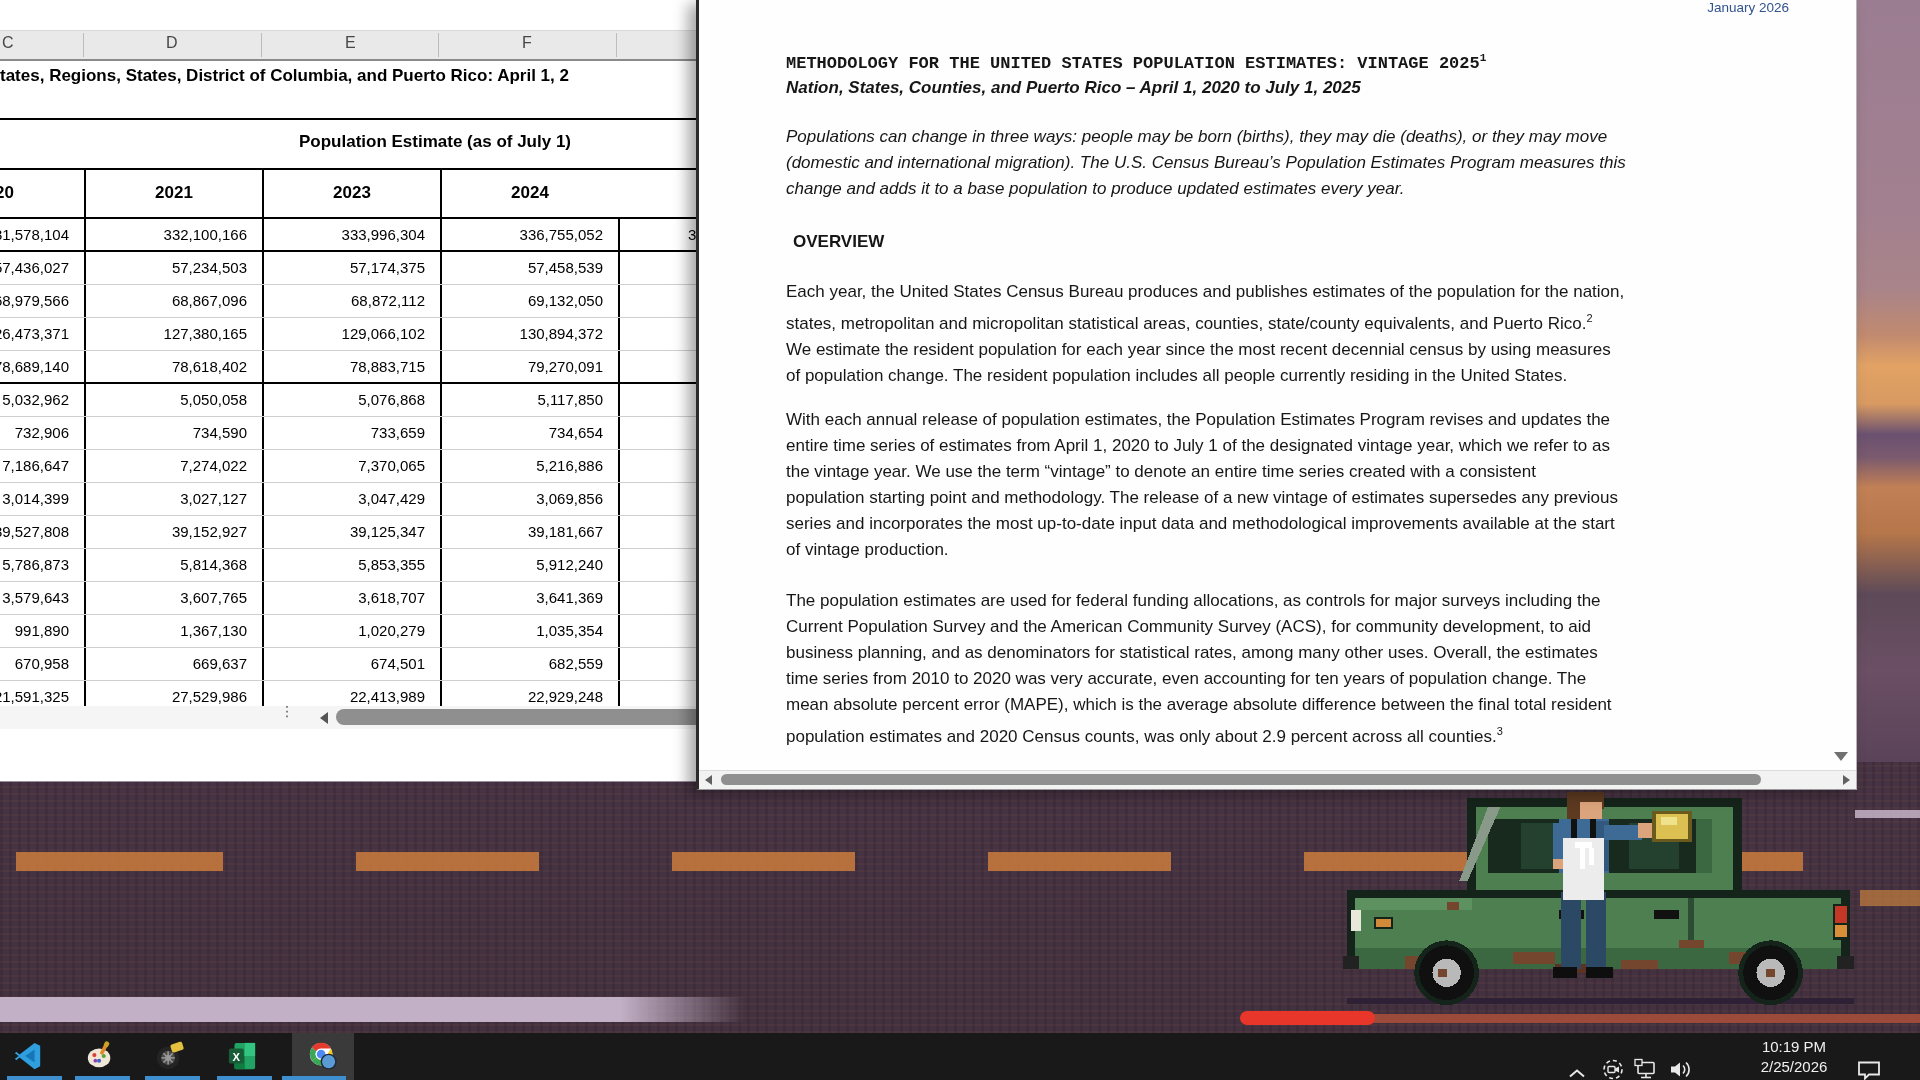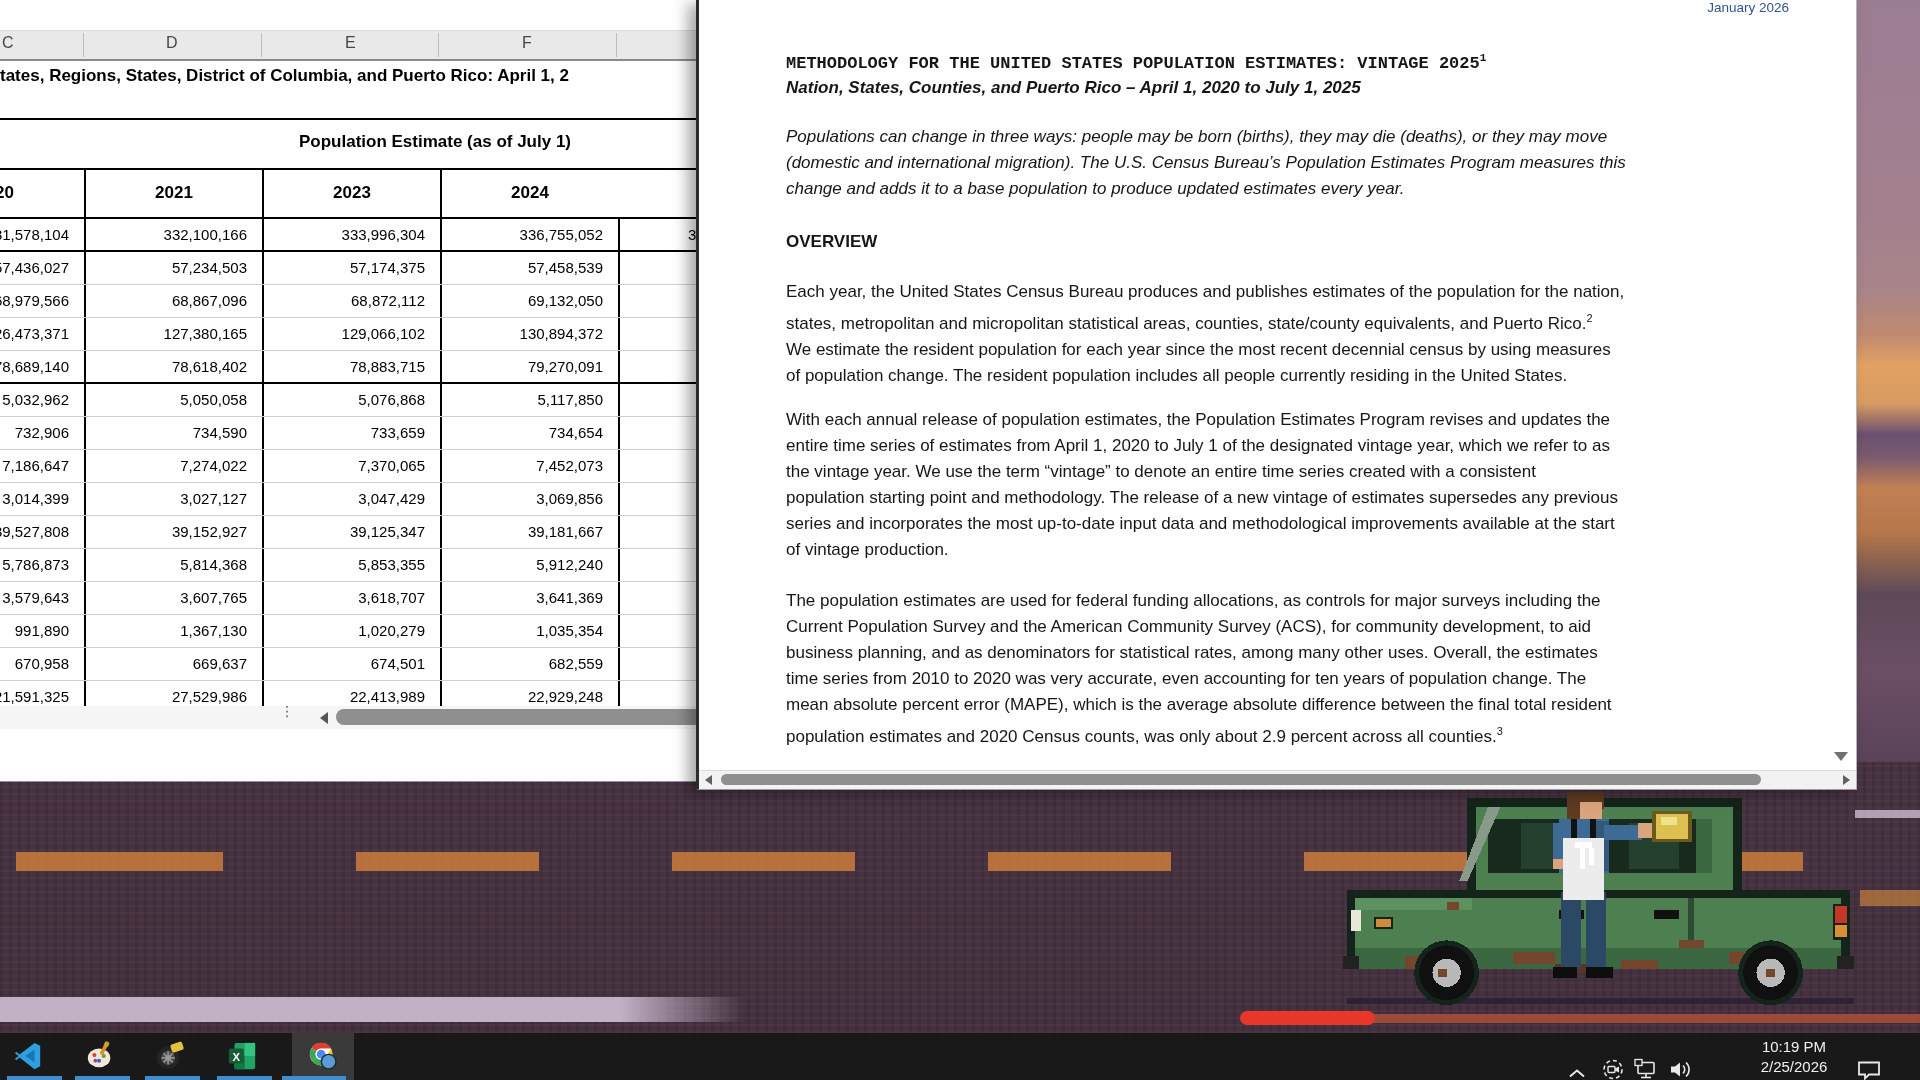--- a/index.html
+++ b/index.html
@@ -60,21 +60,21 @@
 
   
   #doc-window{position:absolute;left:696px;top:0;width:1161px;height:790px;background:#fefefe;
     box-sizing:border-box;border-left:3px solid #2b2b2b;border-right:1px solid #b5b5b5;
     border-bottom:1px solid #9a9a9a;box-shadow:-8px 4px 14px rgba(0,0,0,.35);overflow:hidden;}
   .doc-date{position:absolute;right:67px;top:0px;font-size:13.5px;color:#31538f;text-align:center;}
   .doc-text{position:absolute;left:87px;width:1030px;color:#161616;font-size:17px;line-height:26px;white-space:pre-line;}
   .doc-title{top:45px;font-weight:bold;white-space:nowrap;font-family:Liberation Mono, monospace;}
   .doc-subtitle{top:75px;font-weight:bold;font-style:italic;white-space:nowrap;}
   .doc-intro{top:124px;font-style:italic;}
-  .doc-overview{top:229px;font-weight:bold;}
+  .doc-overview{top:229px;font-weight:bold;margin-left:7px;}
   .doc-p1{top:279px;}
   .doc-p2{top:407px;}
   .doc-p3{top:588px;}
   sup{font-size:11px;}
   .doc-hscroll{position:absolute;left:0;bottom:0;width:1157px;height:18px;background:#f2f2f2;border-top:1px solid #dcdcdc;}
   .doc-thumb{position:absolute;left:22px;top:3px;width:1040px;height:11px;background:#8f8f8f;border-radius:6px;}
   .tri-left{position:absolute;left:6px;top:4px;width:0;height:0;
     border-top:5px solid transparent;border-bottom:5px solid transparent;border-right:7px solid #606060;}
   .tri-right{position:absolute;right:6px;top:4px;width:0;height:0;
     border-top:5px solid transparent;border-bottom:5px solid transparent;border-left:7px solid #606060;}
@@ -246,21 +246,21 @@
         <div class="scell">732,906</div>
         <div class="scell">734,590</div>
         <div class="scell">733,659</div>
         <div class="scell">734,654</div>
         <div class="scell frag"></div>
       </div>
         <div class="srow">
         <div class="scell">7,186,647</div>
         <div class="scell">7,274,022</div>
         <div class="scell">7,370,065</div>
-        <div class="scell">7,452,073</div>
+        <div class="scell">5,216,886</div>
         <div class="scell frag"></div>
       </div>
         <div class="srow">
         <div class="scell">3,014,399</div>
         <div class="scell">3,027,127</div>
         <div class="scell">3,047,429</div>
         <div class="scell">3,069,856</div>
         <div class="scell frag"></div>
       </div>
         <div class="srow">

